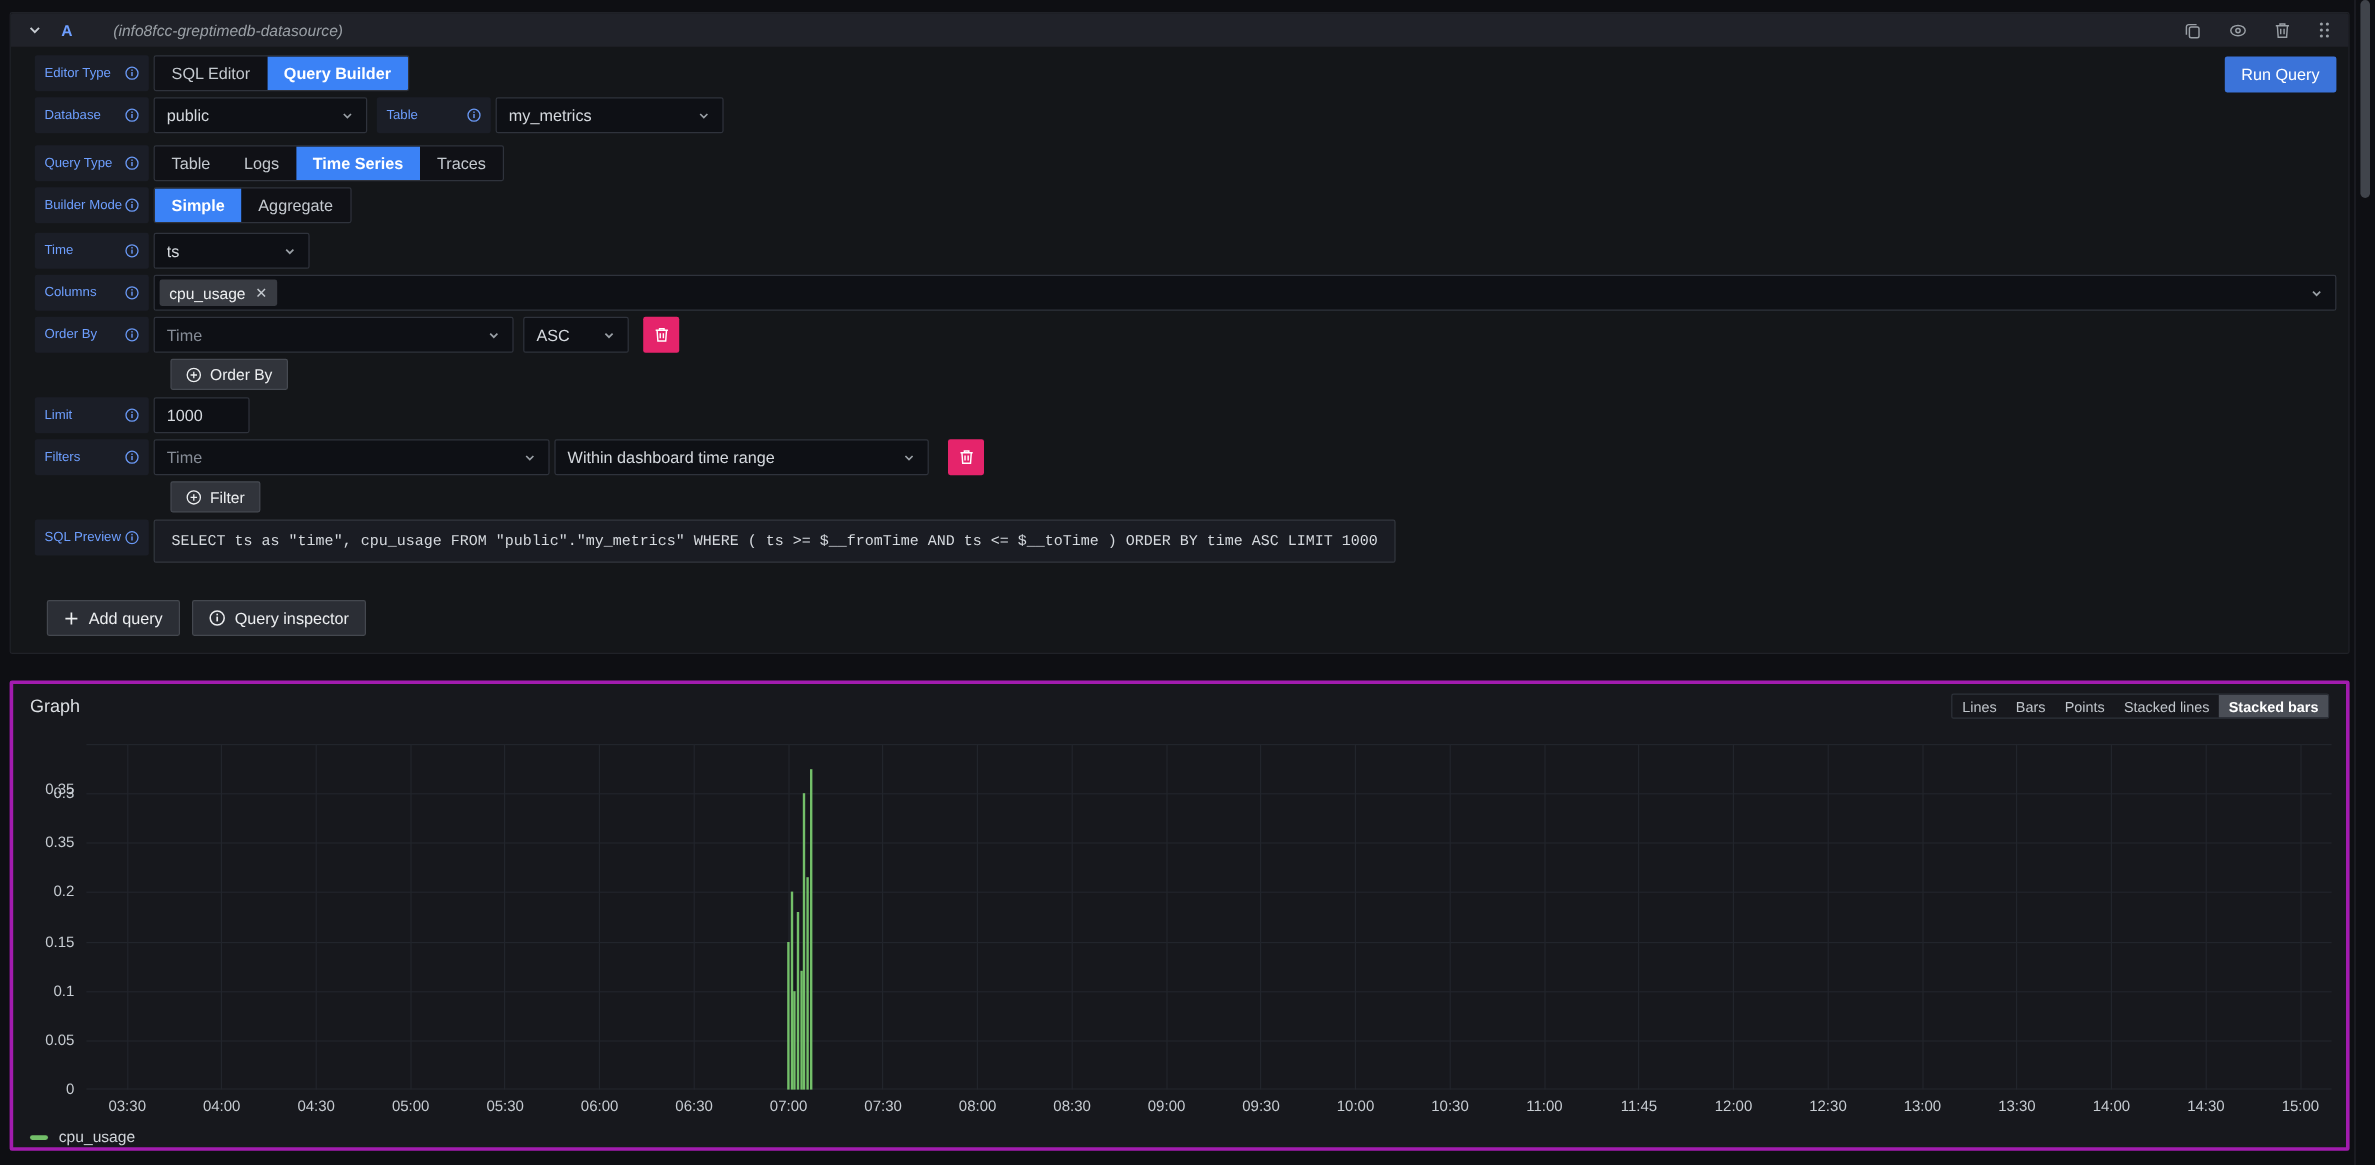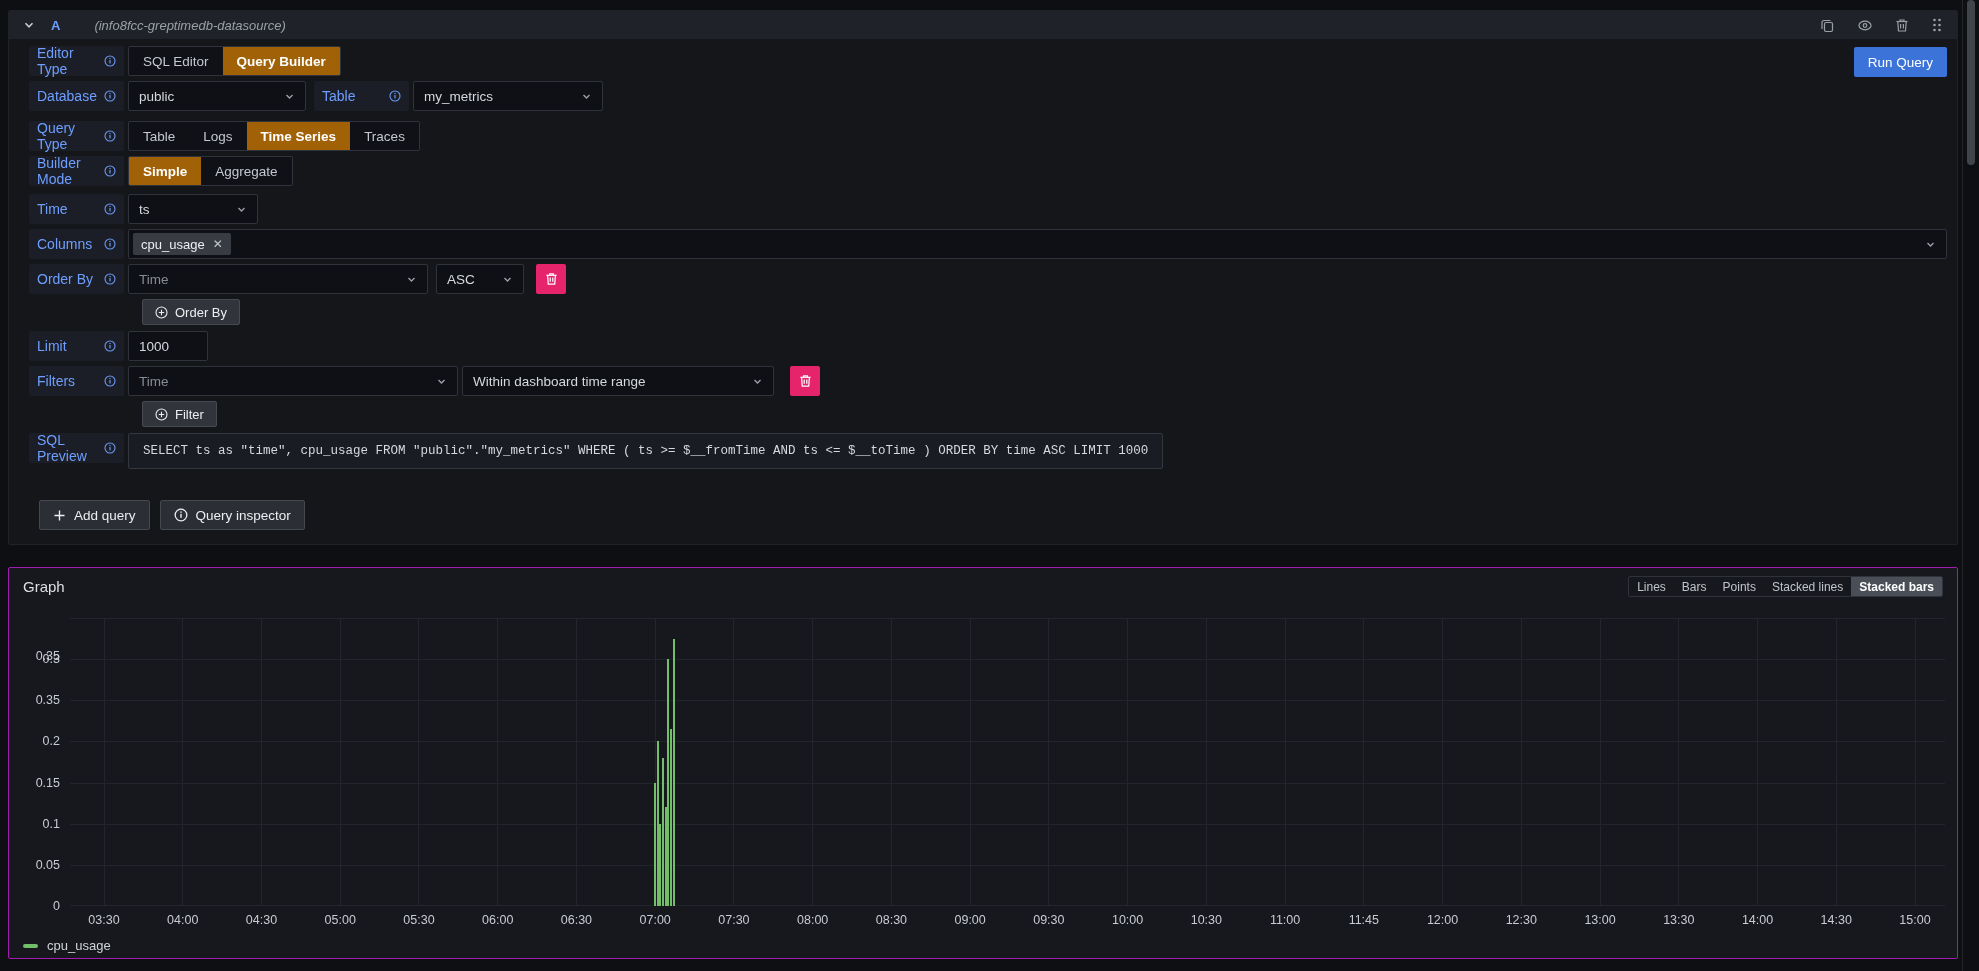--- a/index.html
+++ b/index.html
@@ -23,36 +23,36 @@
   .hicons { margin-left:auto; display:flex; gap:22px; color:#9aa0a6; align-items:center; }
   .hicons .hic { display:flex; cursor:pointer; }
 
   .qbody { position:relative; padding:7px 10px 0 20px; }
   .row { display:flex; align-items:flex-start; margin-bottom:5px; gap:4px; }
   .row.gap-lg { margin-top:10px; }
   .subrow { margin-left:113px; margin-bottom:6px; }
 
   .lbl {
     width:95px; min-width:95px; height:30px; background:#1b1e27; color:#6e9fff;
-    font-size:14px; font-weight:500; display:flex; align-items:center;
+    font-size:11px; font-weight:500; display:flex; align-items:center;
     justify-content:space-between; padding:0 8px; border-radius:2px;
   }
   .info { display:flex; opacity:.95; }
 
   .sel {
     height:30px; background:#0e1015; border:1px solid #2f333c; border-radius:2px;
     display:flex; align-items:center; justify-content:space-between;
     padding:0 10px; color:#d5d9de; font-size:13.5px; cursor:pointer;
   }
   .sel .chev { color:#9aa0a6; margin-left:10px; display:flex; }
   .ph { color:#868c96; }
 
   .rgroup { display:flex; height:30px; border:1px solid #2f333c; border-radius:2px; background:#101116; overflow:hidden; }
   .ropt { padding:0 14px; display:flex; align-items:center; font-size:13.5px; color:#c4c9cf; cursor:pointer; white-space:nowrap; }
-  .ropt.active { background:#a16207; color:#fff; font-weight:700; }
+  .ropt.active { background:#3b82f6; color:#fff; font-weight:700; }
 
   .multisel {
     flex:1; height:30px; background:#0e1015; border:1px solid #2f333c; border-radius:2px;
     display:flex; align-items:center; justify-content:space-between; padding:0 10px 0 4px;
   }
   .chip {
     background:#383b42; border-radius:2px; display:flex; align-items:center; gap:8px;
     padding:0 8px; height:22px; font-size:13px; color:#eceef0;
   }
   .chip .x { color:#c4c9cf; cursor:pointer; font-size:12px; line-height:1; }
@@ -84,21 +84,21 @@
   .sql {
     background:#1a1c23; border:1px solid #33373f; border-radius:2px; padding:0 14px;
     display:flex; align-items:center; height:36px;
     font-family:"Liberation Mono","DejaVu Sans Mono",monospace; font-size:12.5px; color:#d5d9de;
     white-space:pre;
   }
   .qfooter { display:flex; gap:10px; padding:26px 0 14px 10px; }
 
   
   .panel {
-    margin-top:22px; height:392px; background:#17181d; border:1px solid #a21caf;
+    margin-top:22px; height:392px; background:#17181d; border:3px solid #a21caf;
     border-radius:2px; position:relative;
   }
   .phead { display:flex; align-items:center; justify-content:space-between; padding:8px 14px 0 14px; }
   .ptitle { font-size:15px; font-weight:500; color:#dcdfe3; }
   .rgroup.mini { height:21px; border-color:#2e323a; background:transparent; }
   .mini .ropt { font-size:12px; padding:0 8px; color:#c0c5cb; }
   .mini .ropt.active { background:#4a4e56; color:#fff; font-weight:700; }
 
   .plot { position:relative; margin:21px 12px 0 61px; height:288px; }
   .hgrid { position:absolute; left:0; right:0; height:1px; background:#22252c; }

